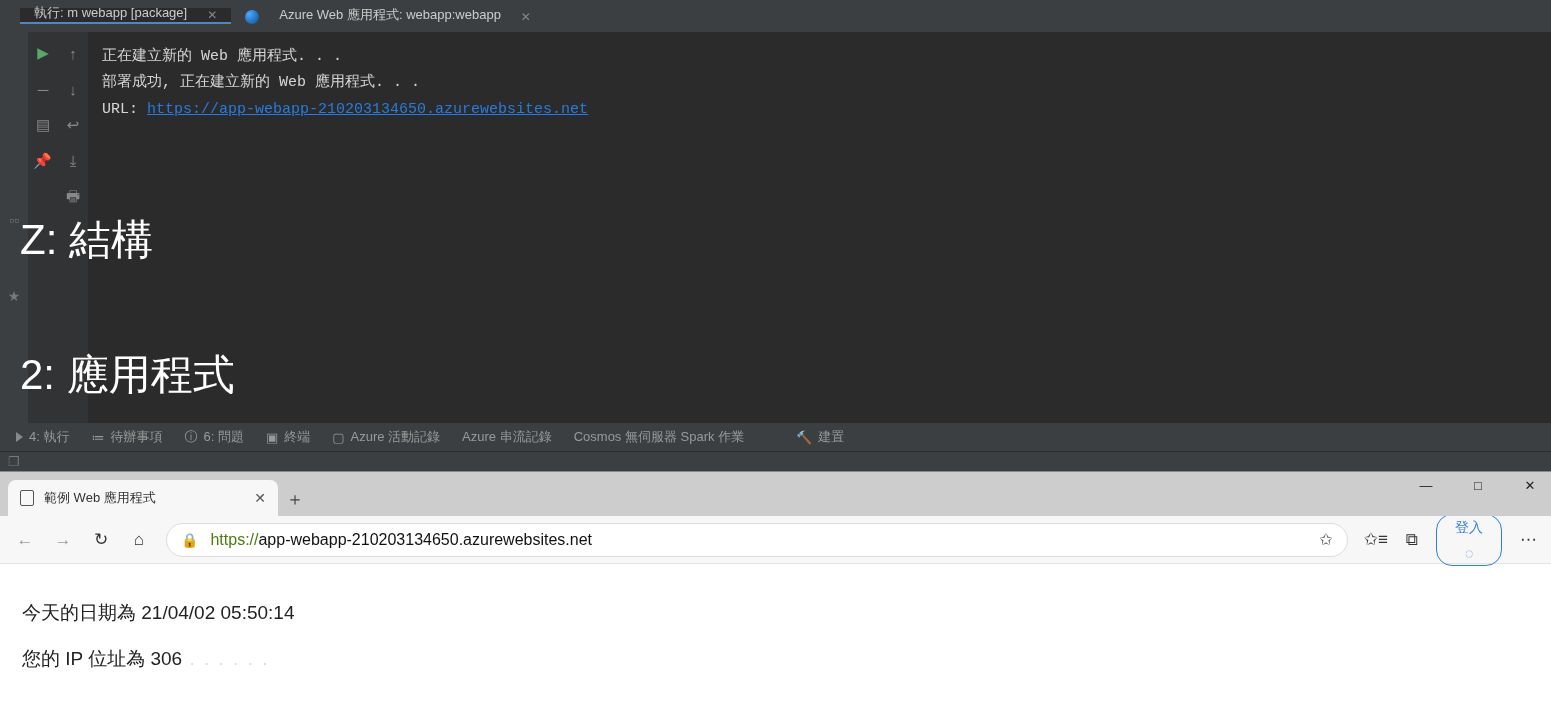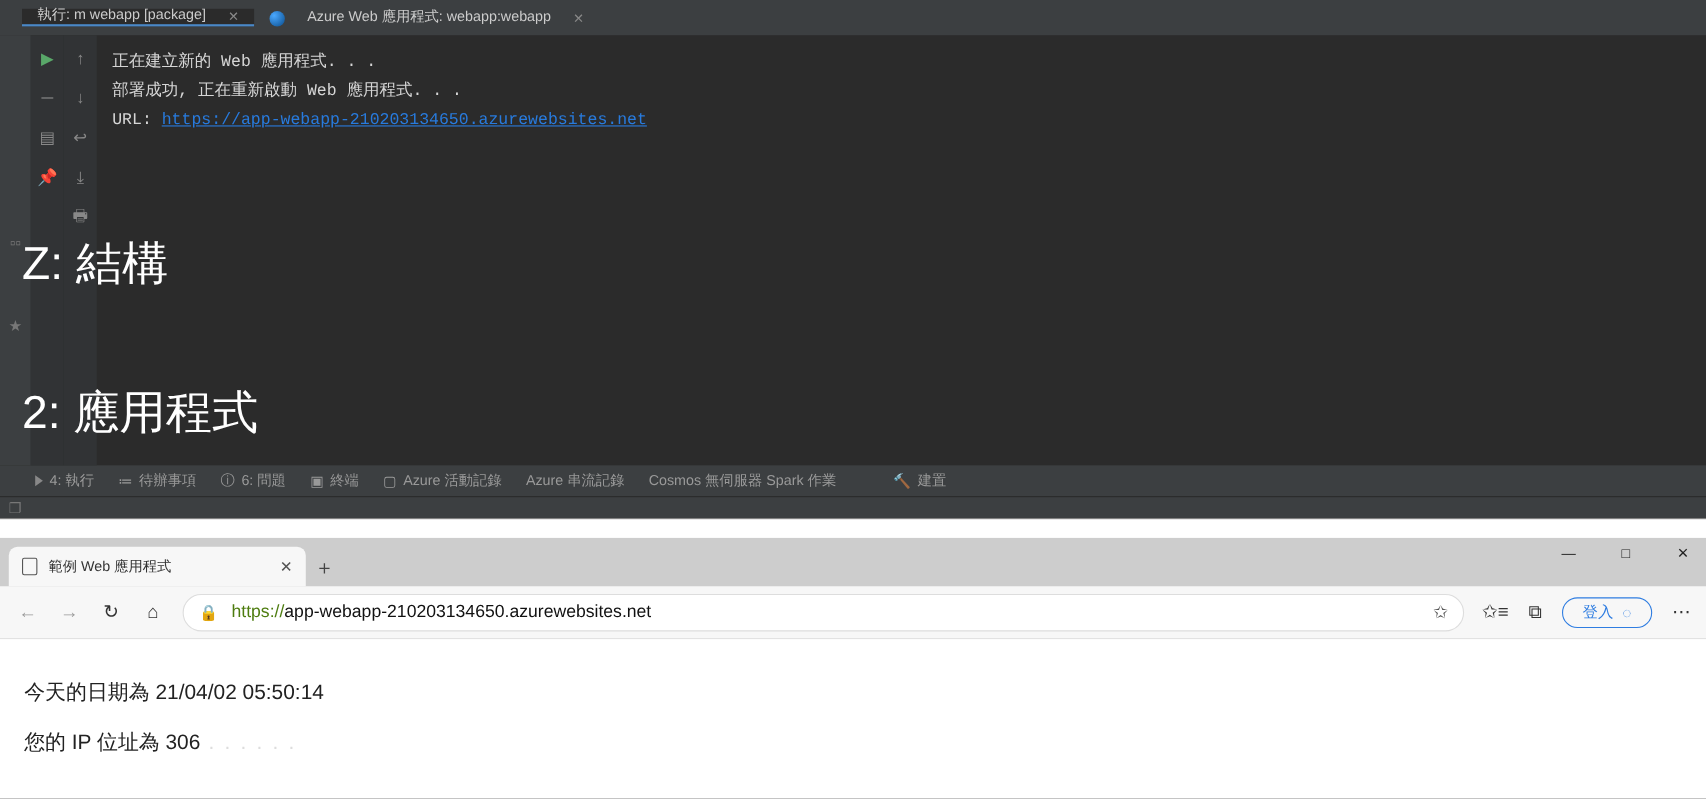--- a/index.html
+++ b/index.html
@@ -21,43 +21,43 @@
   .run-icon { color: #59a869 !important; }
   .console { flex: 1; padding: 12px 14px; font-family: "Consolas","Courier New",monospace; font-size: 15px; line-height: 1.75; color: #d6d6d6; position: relative; }
   .console .big { font-size: 22px; font-weight: 500; color: #fff; }
   .console a { color: #287bde; text-decoration: underline; }
   .url-line { font-family: "Consolas","Courier New",monospace; }
 
   .overlay-labels { position: absolute; left: 20px; pointer-events: none; }
   .ovl1 { top: 180px; } .ovl2 { top: 315px; }
   .ovl { position: absolute; font-size: 42px; color: #fff; white-space: nowrap; }
 
-  .ide-bottom { height: 28px; background: #3c3f41; display: flex; align-items: center; color: #999; font-size: 13px; gap: 22px; padding-left: 32px; }
+  .ide-bottom { height: 28px; background: #3c3f41; display: flex; align-items: center; color: #999; font-size: 13px; gap: 22px; padding-left: 16px; }
   .ide-bottom .itm { display: flex; align-items: center; gap: 6px; }
   .tri { display:inline-block; width:0; height:0; border-left:7px solid #888; border-top:5px solid transparent; border-bottom:5px solid transparent; }
   .ide-footer { height: 20px; background: #3c3f41; border-top: 1px solid #2b2b2b; display:flex; align-items:center; padding-left:8px; color:#777; font-size:13px;}
 
   
   .browser { height: 255px; background: #fff; display: flex; flex-direction: column; border-top: 1px solid #888; }
-  .btabstrip { height: 44px; background: #cdcdcd; display: flex; align-items: flex-end; padding-left: 8px; position: relative; margin-top: 17px; }
+  .btabstrip { height: 44px; background: #cdcdcd; display: flex; align-items: flex-end; padding-left: 8px; position: relative; }
   .btab { background: #f7f7f7; height: 36px; border-radius: 8px 8px 0 0; display: flex; align-items: center; padding: 0 12px; gap: 10px; font-size: 13px; color: #333; min-width: 270px; }
   .btab .bclose { margin-left: auto; color: #555; font-size: 14px; }
   .btab-new { width: 34px; height: 34px; display:flex; align-items:center; justify-content:center; color:#444; font-size:18px; }
   .win-controls { position: absolute; right: 6px; top: 6px; display: flex; gap: 22px; color: #222; font-size: 13px; }
   .win-controls span { width: 30px; text-align: center; }
 
   .addrbar { height: 48px; background: #f7f7f7; display: flex; align-items: center; padding: 0 14px; gap: 16px; border-bottom: 1px solid #e2e2e2; }
   .nav-ic { color: #9a9a9a; font-size: 17px; width: 22px; text-align: center; }
   .nav-ic.enabled { color: #333; }
   .urlbox { flex: 1; height: 34px; border: 1px solid #ddd; border-radius: 17px; background: #fff; display: flex; align-items: center; padding: 0 14px; gap: 12px; font-size: 16px; color: #111; }
   .urlbox .lock { color: #666; font-size: 14px; }
   .urlbox .host-dim { color: #4d7c0f; }
   .urlbox .star { margin-left: auto; color: #555; font-size: 16px; }
   .right-ics { display: flex; align-items: center; gap: 18px; color: #333; font-size: 17px; }
-  .signin-btn { border: 1px solid #2f7de1; color: #2f7de1; border-radius: 16px; padding: 4px 18px; font-size: 14px; display:flex; align-items:center; gap:8px;}
+  .signin-btn { border: 1px solid #2f7de1; color: #2f7de1; border-radius: 16px; padding: 4px 18px; font-size: 14px; display:flex; align-items:center; gap:8px;flex-direction:column;}
   .page { padding: 26px 22px; font-size: 19px; color: #222; line-height: 2.4; }
   .ip-redact { color: #ddd; letter-spacing: 2px; }
   .doc-icon { display:inline-block; width:14px; height:16px; border:1.5px solid #555; border-radius:2px; position:relative;}
 </style>
 </head>
 <body>
 
 <div class="ide">
   <div class="ide-tabs">
     <div class="ide-tab active">
@@ -85,21 +85,21 @@
     <div class="toolcol">
       <span class="ic">↑</span>
       <span class="ic">↓</span>
       <span class="ic">↩</span>
       <span class="ic">⤓</span>
       <span class="ic">🖶</span>
     </div>
 
     <div class="console">
       <div>正在建立新的 Web 應用程式. . .</div>
-      <div>部署成功, 正在重新啟動 Web  應用程式. . .</div>
+      <div>部署成功, 正在建立新的 Web  應用程式. . .</div>
       <div class="url-line">
         <span>URL: </span><a href="#">https://app-webapp-210203134650.azurewebsites.net</a>
       </div>
     </div>
 
     <div class="overlay-labels">
       <div class="ovl ovl1">Z: 結構</div>
       <div class="ovl ovl2">2: 應用程式</div>
     </div>
   </div>

